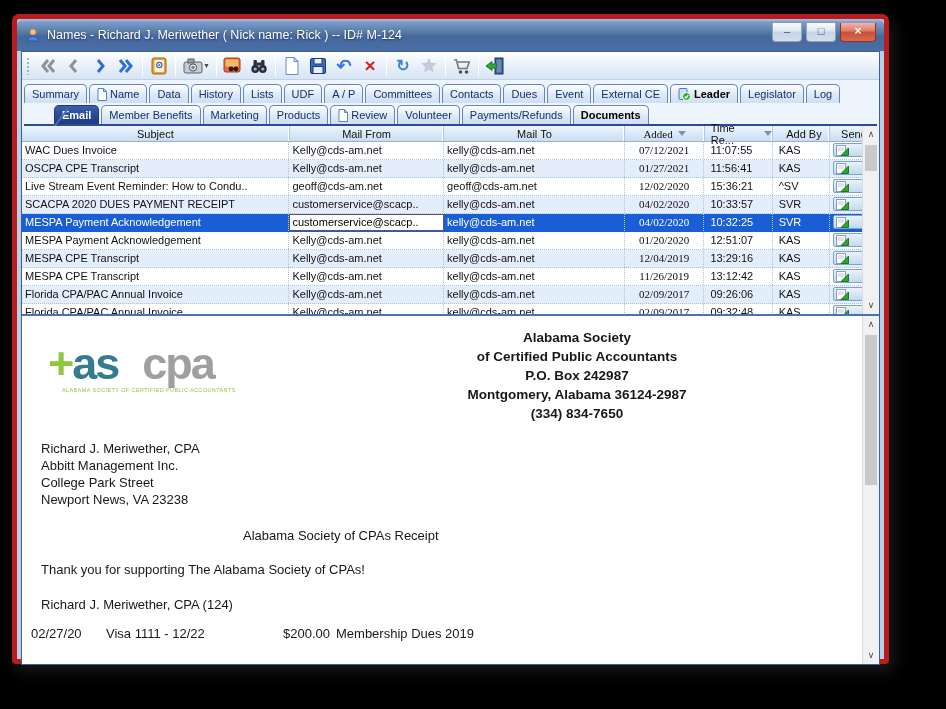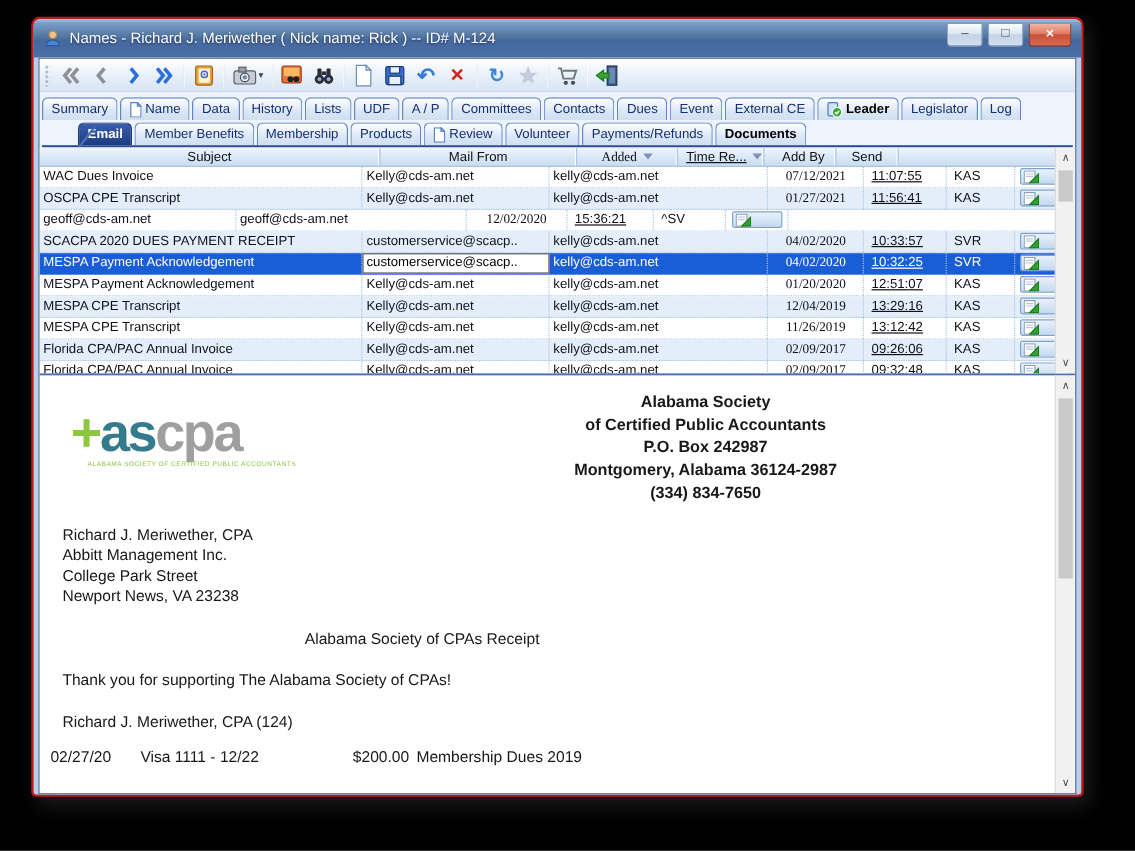--- a/index.html
+++ b/index.html
@@ -5,23 +5,23 @@
   * { box-sizing: border-box; margin: 0; padding: 0; }
   html,body { width:946px; height:709px; }
   body {
     background:#000;
     font-family:"Liberation Sans","DejaVu Sans",sans-serif;
     position:relative; overflow:hidden;
   }
 
   
   .window{
-    position:absolute; left:26px; top:14px; width:877px; height:650px;
+    position:absolute; left:12px; top:14px; width:877px; height:650px;
     background:#b9cfe8;
-    border:2px solid #b91c1c;
+    border:5px solid #b91c1c;
     border-radius:7px 7px 4px 4px;
     box-shadow:5px 7px 16px rgba(40,40,40,.7);
   }
   .titlebar{
     height:32px; display:flex; align-items:center; padding:0 8px;
     border-radius:6px 6px 0 0;
     background:linear-gradient(180deg,#a9c2e2 0%,#7c9ccb 10%,#52779f 45%,#45689f 55%,#4a6ea6 100%);
   }
   .title-icon{ width:16px; height:16px; margin-right:6px; flex:0 0 auto; }
   .title-text{ color:#fff; font-size:12.5px; text-shadow:0 1px 2px rgba(0,0,30,.55); white-space:nowrap; overflow:hidden; flex:1; }
@@ -94,21 +94,21 @@
     border-right:1px solid #aec7e2; box-shadow:inset -1px 0 0 #fff; }
   .sort{ width:0; height:0; border-left:4px solid transparent; border-right:4px solid transparent;
     border-top:5px solid #7a94b8; margin-left:5px; }
   .grid-rows{ height:172px; overflow:hidden; }
   .row{ display:flex; height:18px; font-size:11px; color:#101018;
     border-bottom:1px dotted #a9c4e2; background:#fff; }
   .row.alt{ background:#e4eefa; }
   .row.selected{ background:#1a5ed6; color:#fff; border-bottom-color:#1a5ed6; }
   .cell{ padding:2px 3px 0 3px; border-right:1px dotted #a9c4e2; white-space:nowrap; overflow:hidden; }
   .c-subject{ width:284px; } .c-from{ width:164px; } .c-to{ width:192px; }
-  .c-added{ width:84px; text-align:center;font-family:Liberation Serif, serif; } .c-time{ width:72px; padding-left:6px;text-decoration:underline; }
+  .c-added{ width:84px; text-align:center;font-family:Liberation Serif, serif; } .c-time{ width:72px; padding-left:6px; }
   .c-addby{ width:60px; padding-left:6px; } .c-send{ width:52px; text-align:center; padding-top:1px; }
   .row.selected .c-from.editcell{ background:#fff; color:#000; outline:1px solid #5a5a5a; outline-offset:-1px; }
   .send-btn{ width:42px; height:14px; border:1px solid #7da2cc; border-radius:2px;
     background:linear-gradient(#eaf2fb,#c3d9f0); display:inline-flex; align-items:center;
     justify-content:flex-start; padding:0 2px; cursor:default; }
 
   
   .vscroll{ position:absolute; top:0; right:0; width:17px; bottom:0;
     background:#f1f1f1; border-left:1px solid #dcdcdc; }
   .sb-btn{ position:absolute; left:0; width:16px; height:17px; text-align:center;
@@ -116,21 +116,21 @@
   .sb-up{ top:0; } .sb-down{ bottom:0; }
   .sb-thumb{ position:absolute; left:2px; width:12px; background:#c9c9c9; }
 
   
   .preview{ flex:1 1 auto; position:relative; background:#fff; overflow:hidden;
     font-size:13px; color:#181818; }
   .pv-content{ position:absolute; inset:0 17px 0 0; overflow:hidden; }
   .logo{ position:absolute; left:26px; top:26px; width:180px; }
   .logo-line{ font-weight:bold; font-size:45px; letter-spacing:-2px; line-height:44px;
     font-family:"Liberation Sans","DejaVu Sans",sans-serif; }
-  .logo-plus{ color:#8dc63f; } .logo-as{ color:#337b8d; } .logo-cpa{ color:#9f9f9f; }
+  .logo-plus{ color:#8dc63f; } .logo-as{ color:#337b8d; } .logo-cpa{ color:#9f9f9f;margin-left:24px; }
   .logo-tag{ color:#8dc63f; font-size:5.5px; letter-spacing:.4px; margin:1px 0 0 14px; white-space:nowrap; }
   .org-block{ position:absolute; left:390px; top:12px; width:330px; text-align:center;
     font-weight:bold; font-size:13.5px; line-height:19px; }
   .recipient{ position:absolute; left:19px; top:124px; line-height:17px; }
   .receipt-title{ position:absolute; left:221px; top:212px; }
   .thanks{ position:absolute; left:19px; top:246px; }
   .member-line{ position:absolute; left:19px; top:281px; }
   .payment-line{ position:absolute; left:0; top:310px; width:100%; height:16px; }
   .pay-date{ position:absolute; left:9px; }
   .pay-method{ position:absolute; left:84px; }
@@ -326,21 +326,21 @@
           </span>
       </div>
       <div class="tabrow" style="padding-left:30px">
         <span class="tab selected">
             <span>Email</span>
           </span>
         <span class="tab">
             <span>Member Benefits</span>
           </span>
         <span class="tab">
-            <span>Membership</span>
+            <span>Marketing</span>
           </span>
         <span class="tab">
             <span>Products</span>
           </span>
         <span class="tab">
           <svg width="10" height="13" viewBox="0 0 10 13">
               <path d="M1 .5 h5.5 l3 3 V12.5 H1 z" fill="#fff" stroke="#5a82c0"></path>
               <path d="M6.5 .5 v3 h3 z" fill="#d8e6f6" stroke="#5a82c0"></path>
             </svg>
           <span>Review</span>
@@ -360,20 +360,23 @@
     </div>
 
     <div class="grid">
       <div class="grid-header">
         <div class="hcell c-subject">
             <span>Subject</span>
           </div>
         <div class="hcell c-from">
             <span>Mail From</span>
           </div>
+        <div class="hcell c-to">
+            <span>Mail To</span>
+          </div>
         <div class="hcell c-added">
             <span>Added</span>
             <span class="sort"></span>
           </div>
         <div class="hcell c-time" style="justify-content:center">
             <span>Time Re...</span>
             <span class="sort"></span>
           </div>
         <div class="hcell c-addby" style="justify-content:center">
             <span>Add By</span>
@@ -410,20 +413,21 @@
           <div class="cell c-send"><button class="send-btn">
                 <svg width="13" height="11" viewBox="0 0 13 11">
                   <rect x="0.5" y="0.5" width="9" height="10" fill="#fff" stroke="#8aa0b8"></rect>
                   <line x1="2" y1="3" x2="8" y2="3" stroke="#b8c8da"></line>
                   <line x1="2" y1="5" x2="8" y2="5" stroke="#b8c8da"></line>
                   <polygon points="5,10.5 12.5,10.5 12.5,3" fill="#2fa32f" stroke="#1d7a1d"></polygon>
                 </svg>
               </button></div>
         </div>
         <div class="row">
+          <div class="cell c-subject">Live Stream Event Reminder: How to Condu..</div>
           <div class="cell c-from">geoff@cds-am.net</div>
           <div class="cell c-to">geoff@cds-am.net</div>
           <div class="cell c-added">12/02/2020</div>
           <div class="cell c-time">15:36:21</div>
           <div class="cell c-addby">^SV</div>
           <div class="cell c-send"><button class="send-btn">
                 <svg width="13" height="11" viewBox="0 0 13 11">
                   <rect x="0.5" y="0.5" width="9" height="10" fill="#fff" stroke="#8aa0b8"></rect>
                   <line x1="2" y1="3" x2="8" y2="3" stroke="#b8c8da"></line>
                   <line x1="2" y1="5" x2="8" y2="5" stroke="#b8c8da"></line>

